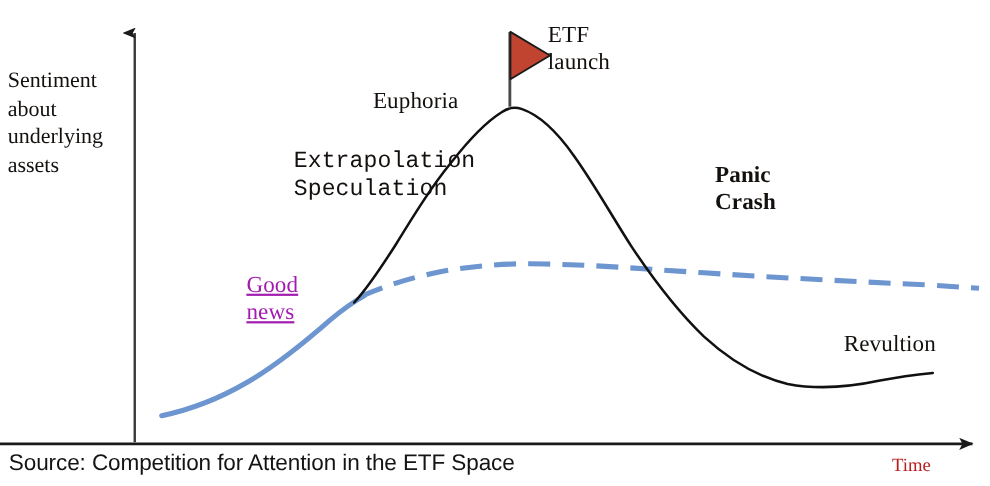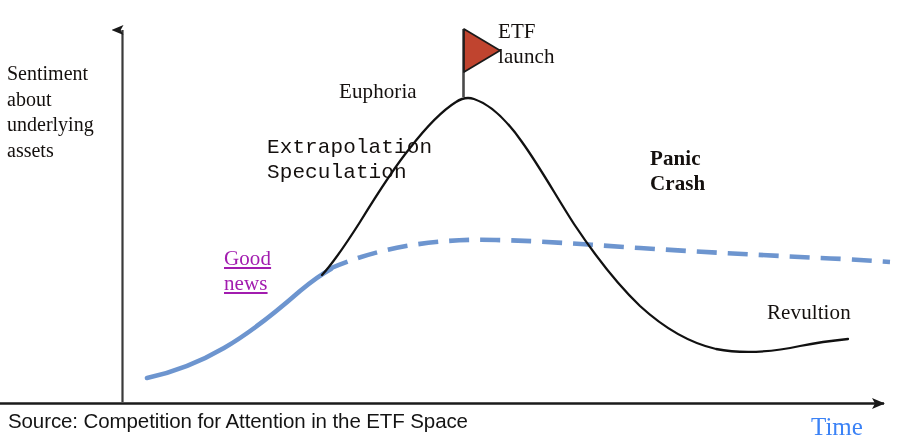--- a/index.html
+++ b/index.html
@@ -52,22 +52,22 @@
     font-size: 20.5px;
     color: #141414;
     letter-spacing: -0.1px;
     white-space: pre;
   }
   #time-label {
     position: absolute;
     left: 811px;
     top: 413px;
     font-family: "Liberation Serif", "DejaVu Serif", serif;
-    font-size: 25px;
-    color: #3b82f6;
+    font-size: 17px;
+    color: #b91c1c;
   }
   #y-axis-label {
     left: 7px;
     top: 61px;
   }
   #label-euphoria     { left: 339px; top: 79px; }
   #label-extrapolation{ left: 267px; top: 135px; font-family: Liberation Mono, monospace; }
   #label-etf-launch   { left: 498px; top: 19px; }
   #label-disappointment { left: 563px; top: 90px; }
   #label-panic        { left: 650px; top: 146px; font-weight: bold; }

